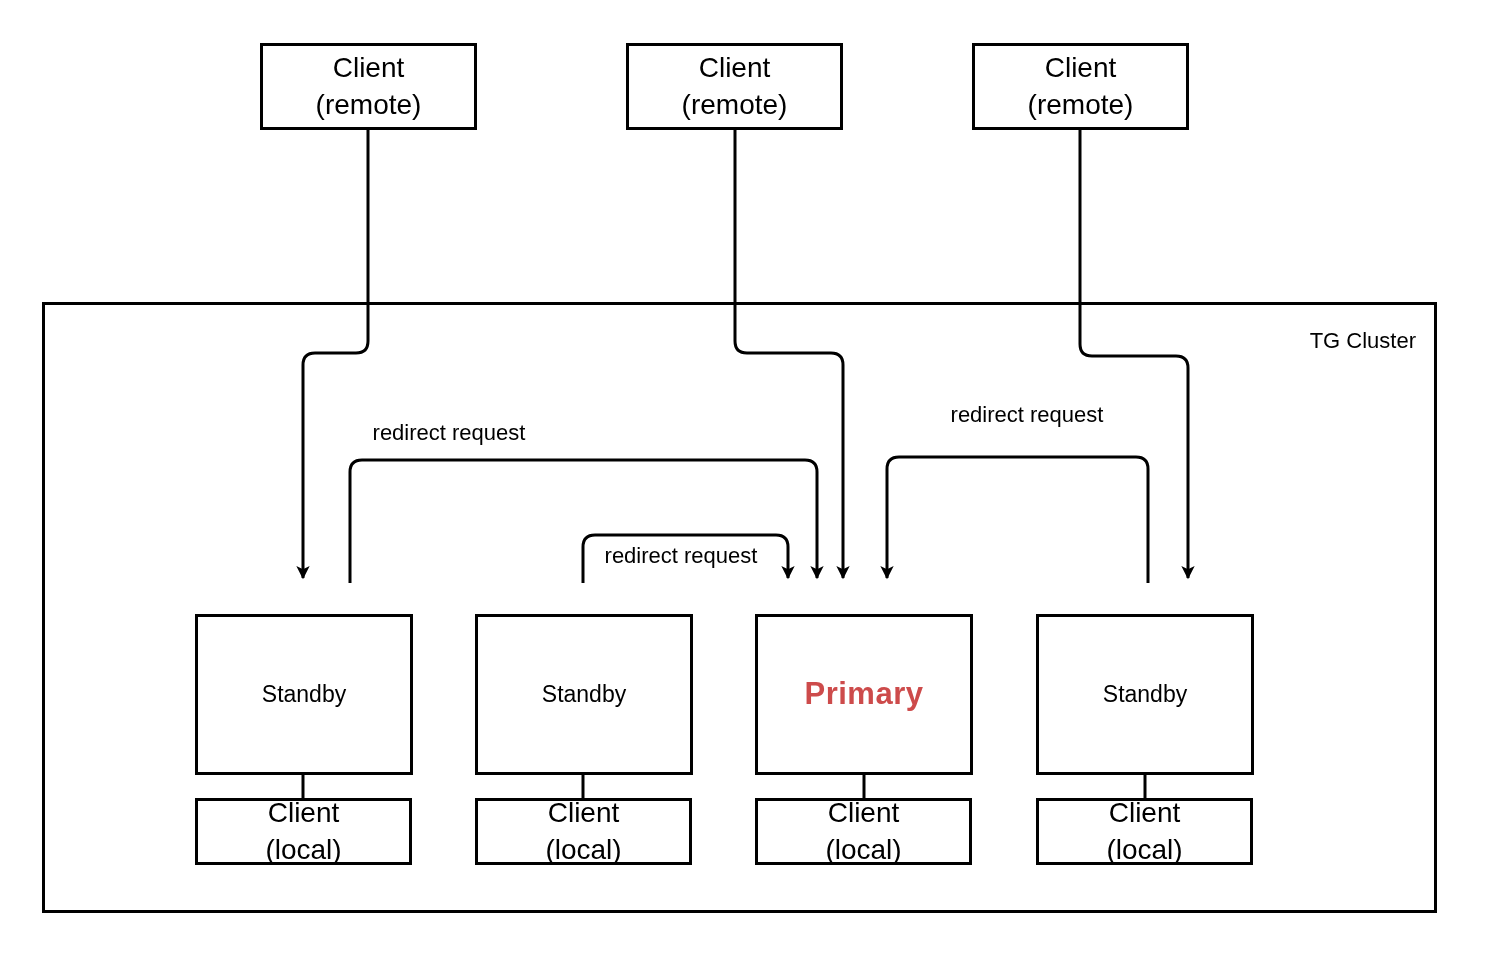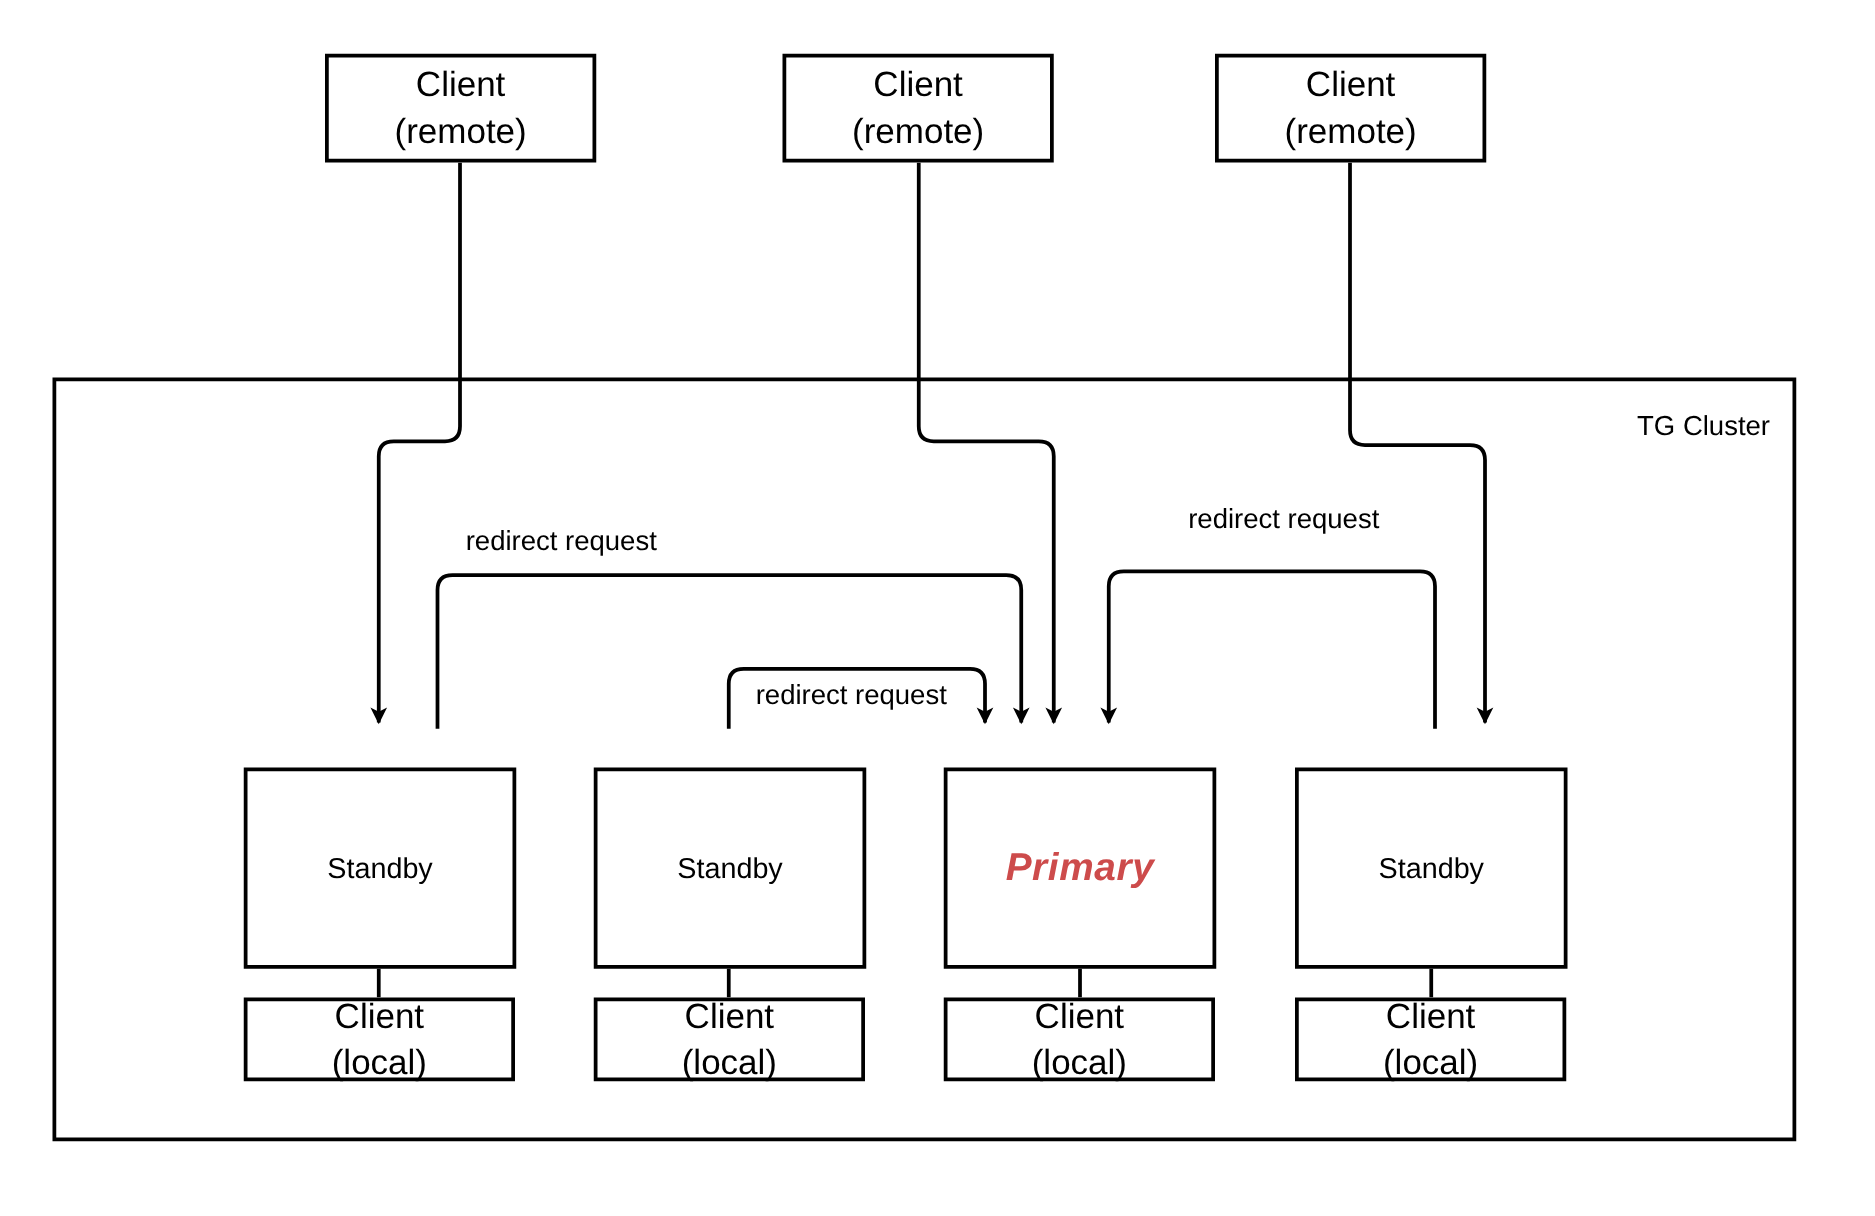--- a/index.html
+++ b/index.html
@@ -51,21 +51,20 @@
   .server { width: 218px; height: 161px; top: 583px; margin-top: 31px; }
   .server.s1 { left: 195px; }
   .server.s2 { left: 475px; }
   .server.s3 { left: 755px; }
   .server.s4 { left: 1036px; }
   .server .box-label { font-size: 23px; }
   .server.primary .box-label {
     font-size: 31px;
     font-weight: bold;
     letter-spacing: 0.5px;
-    font-style: italic;
   }
   .local { width: 217px; height: 67px; top: 798px; }
   .local.l1 { left: 195px; }
   .local.l2 { left: 475px; }
   .local.l3 { left: 755px; }
   .local.l4 { left: 1036px; }
   .edge-label {
     position: absolute;
     width: 220px;
     text-align: center;

